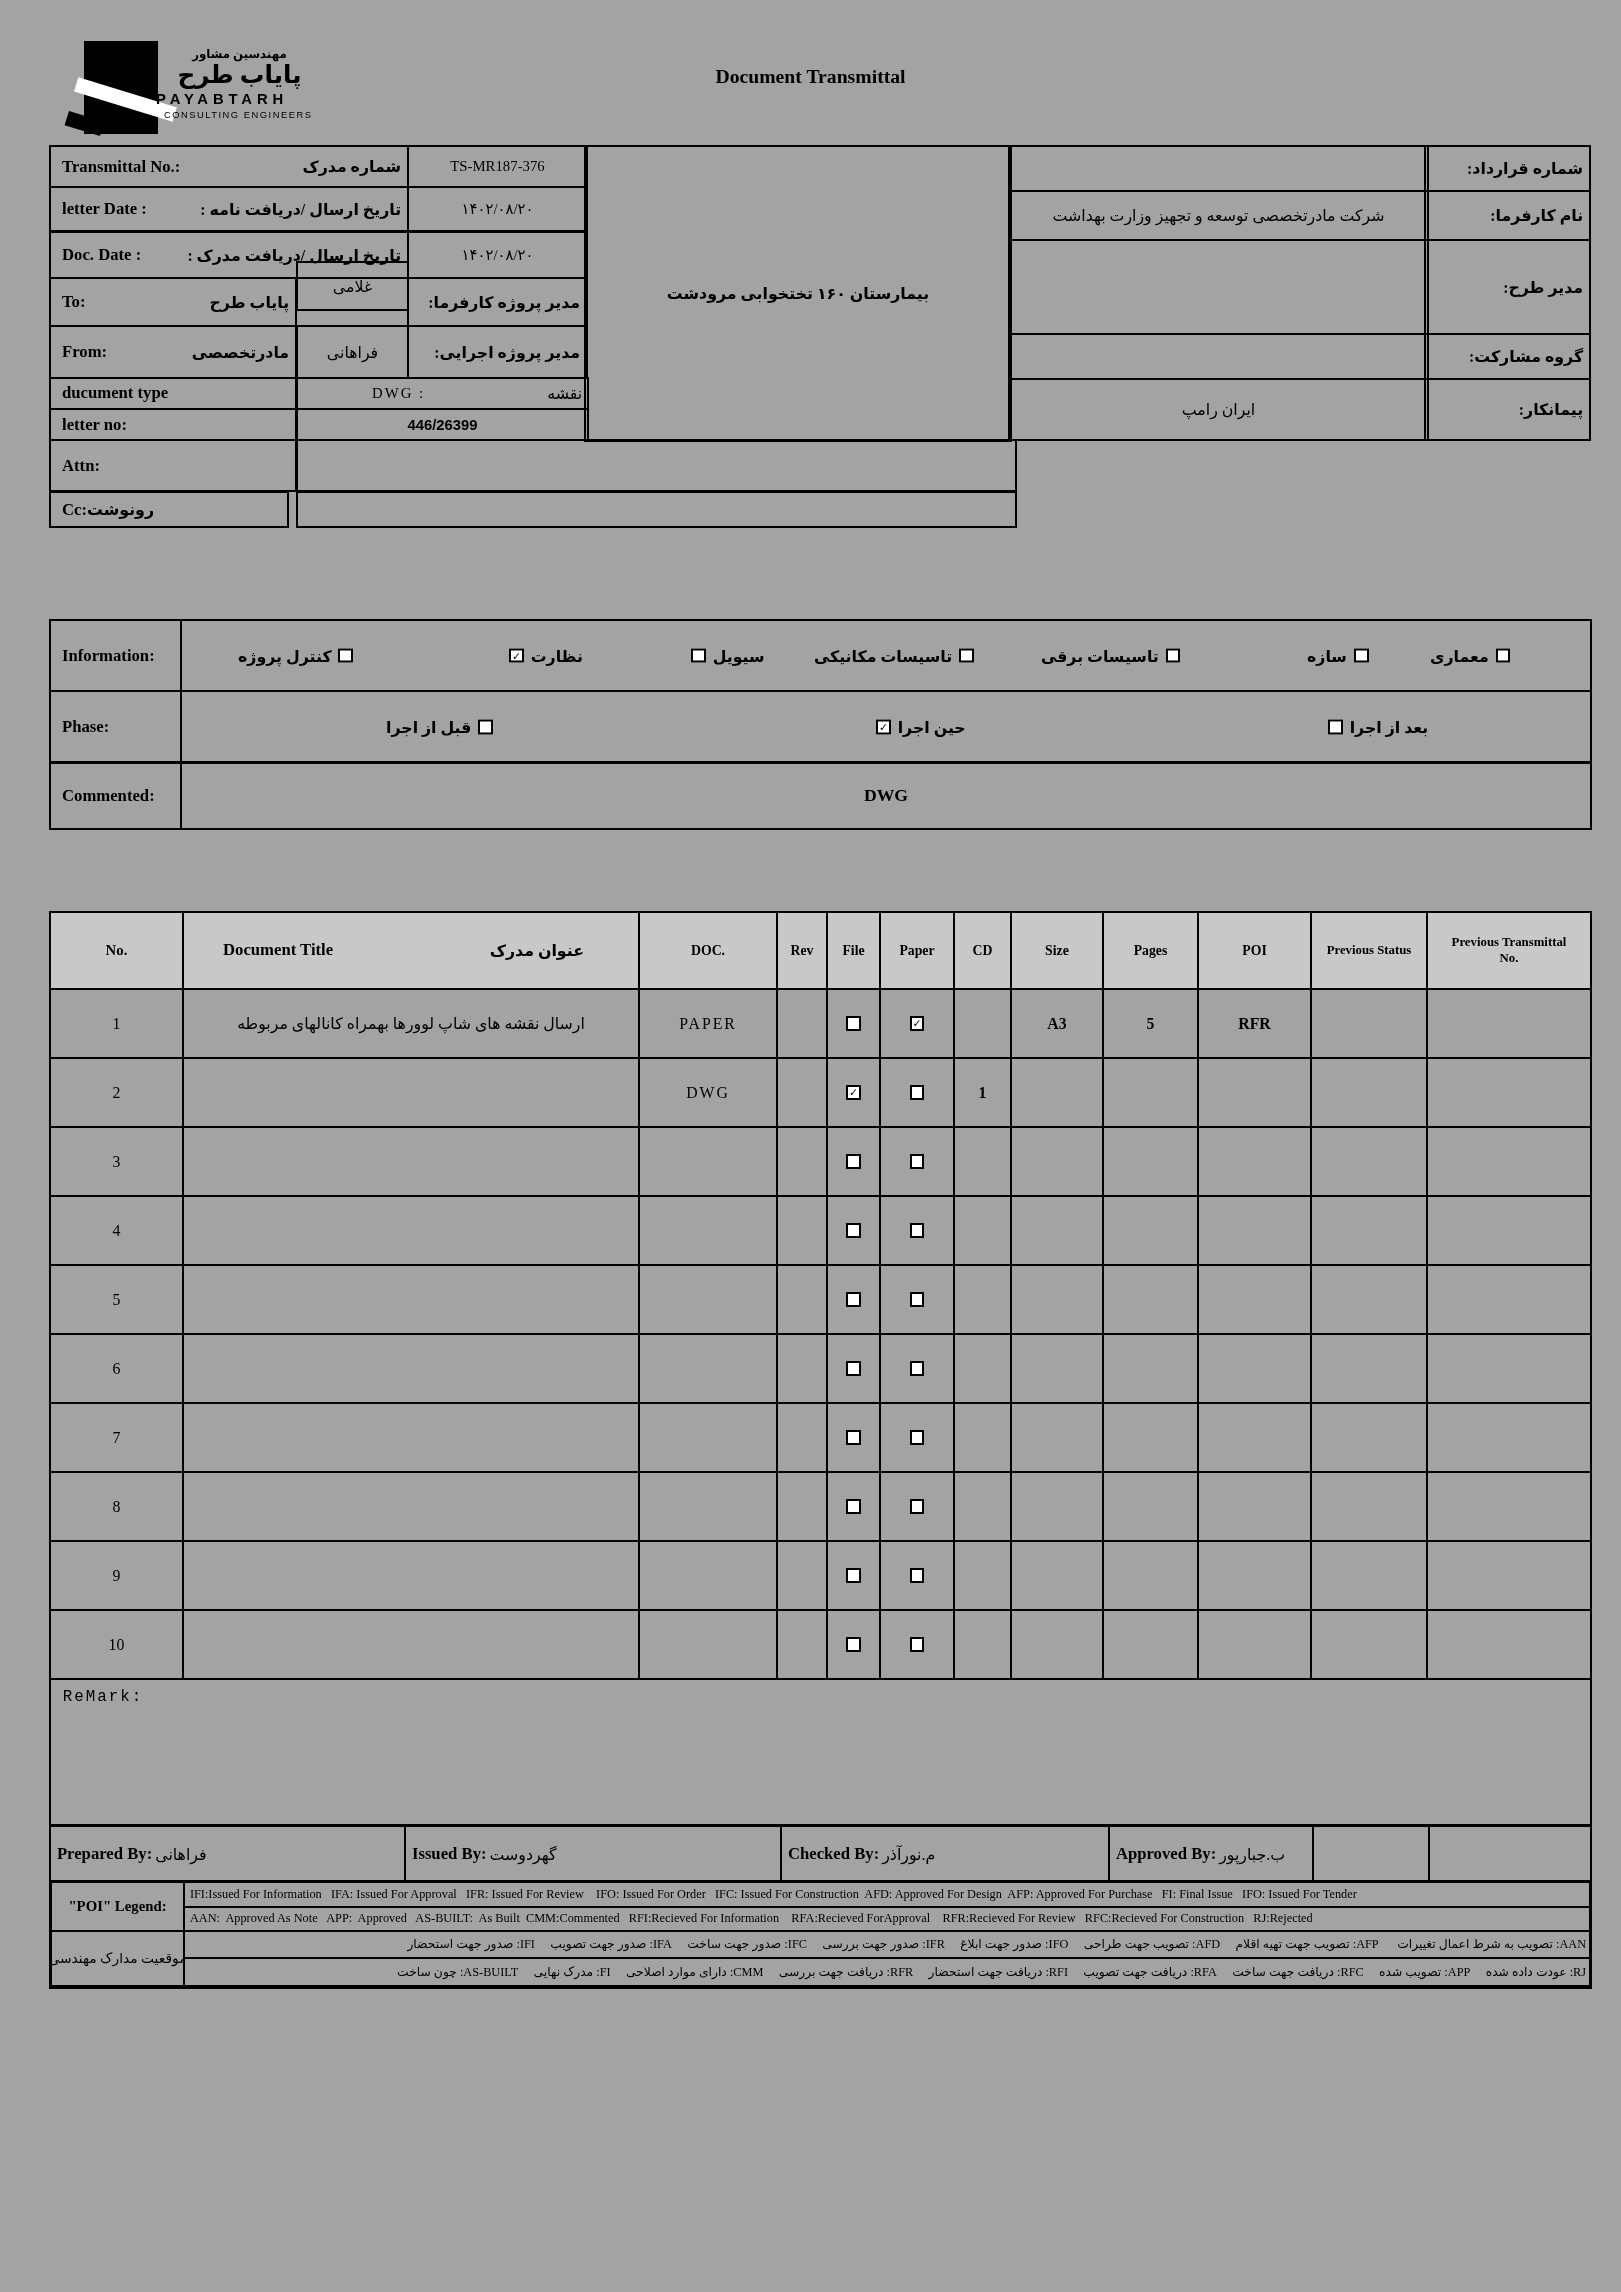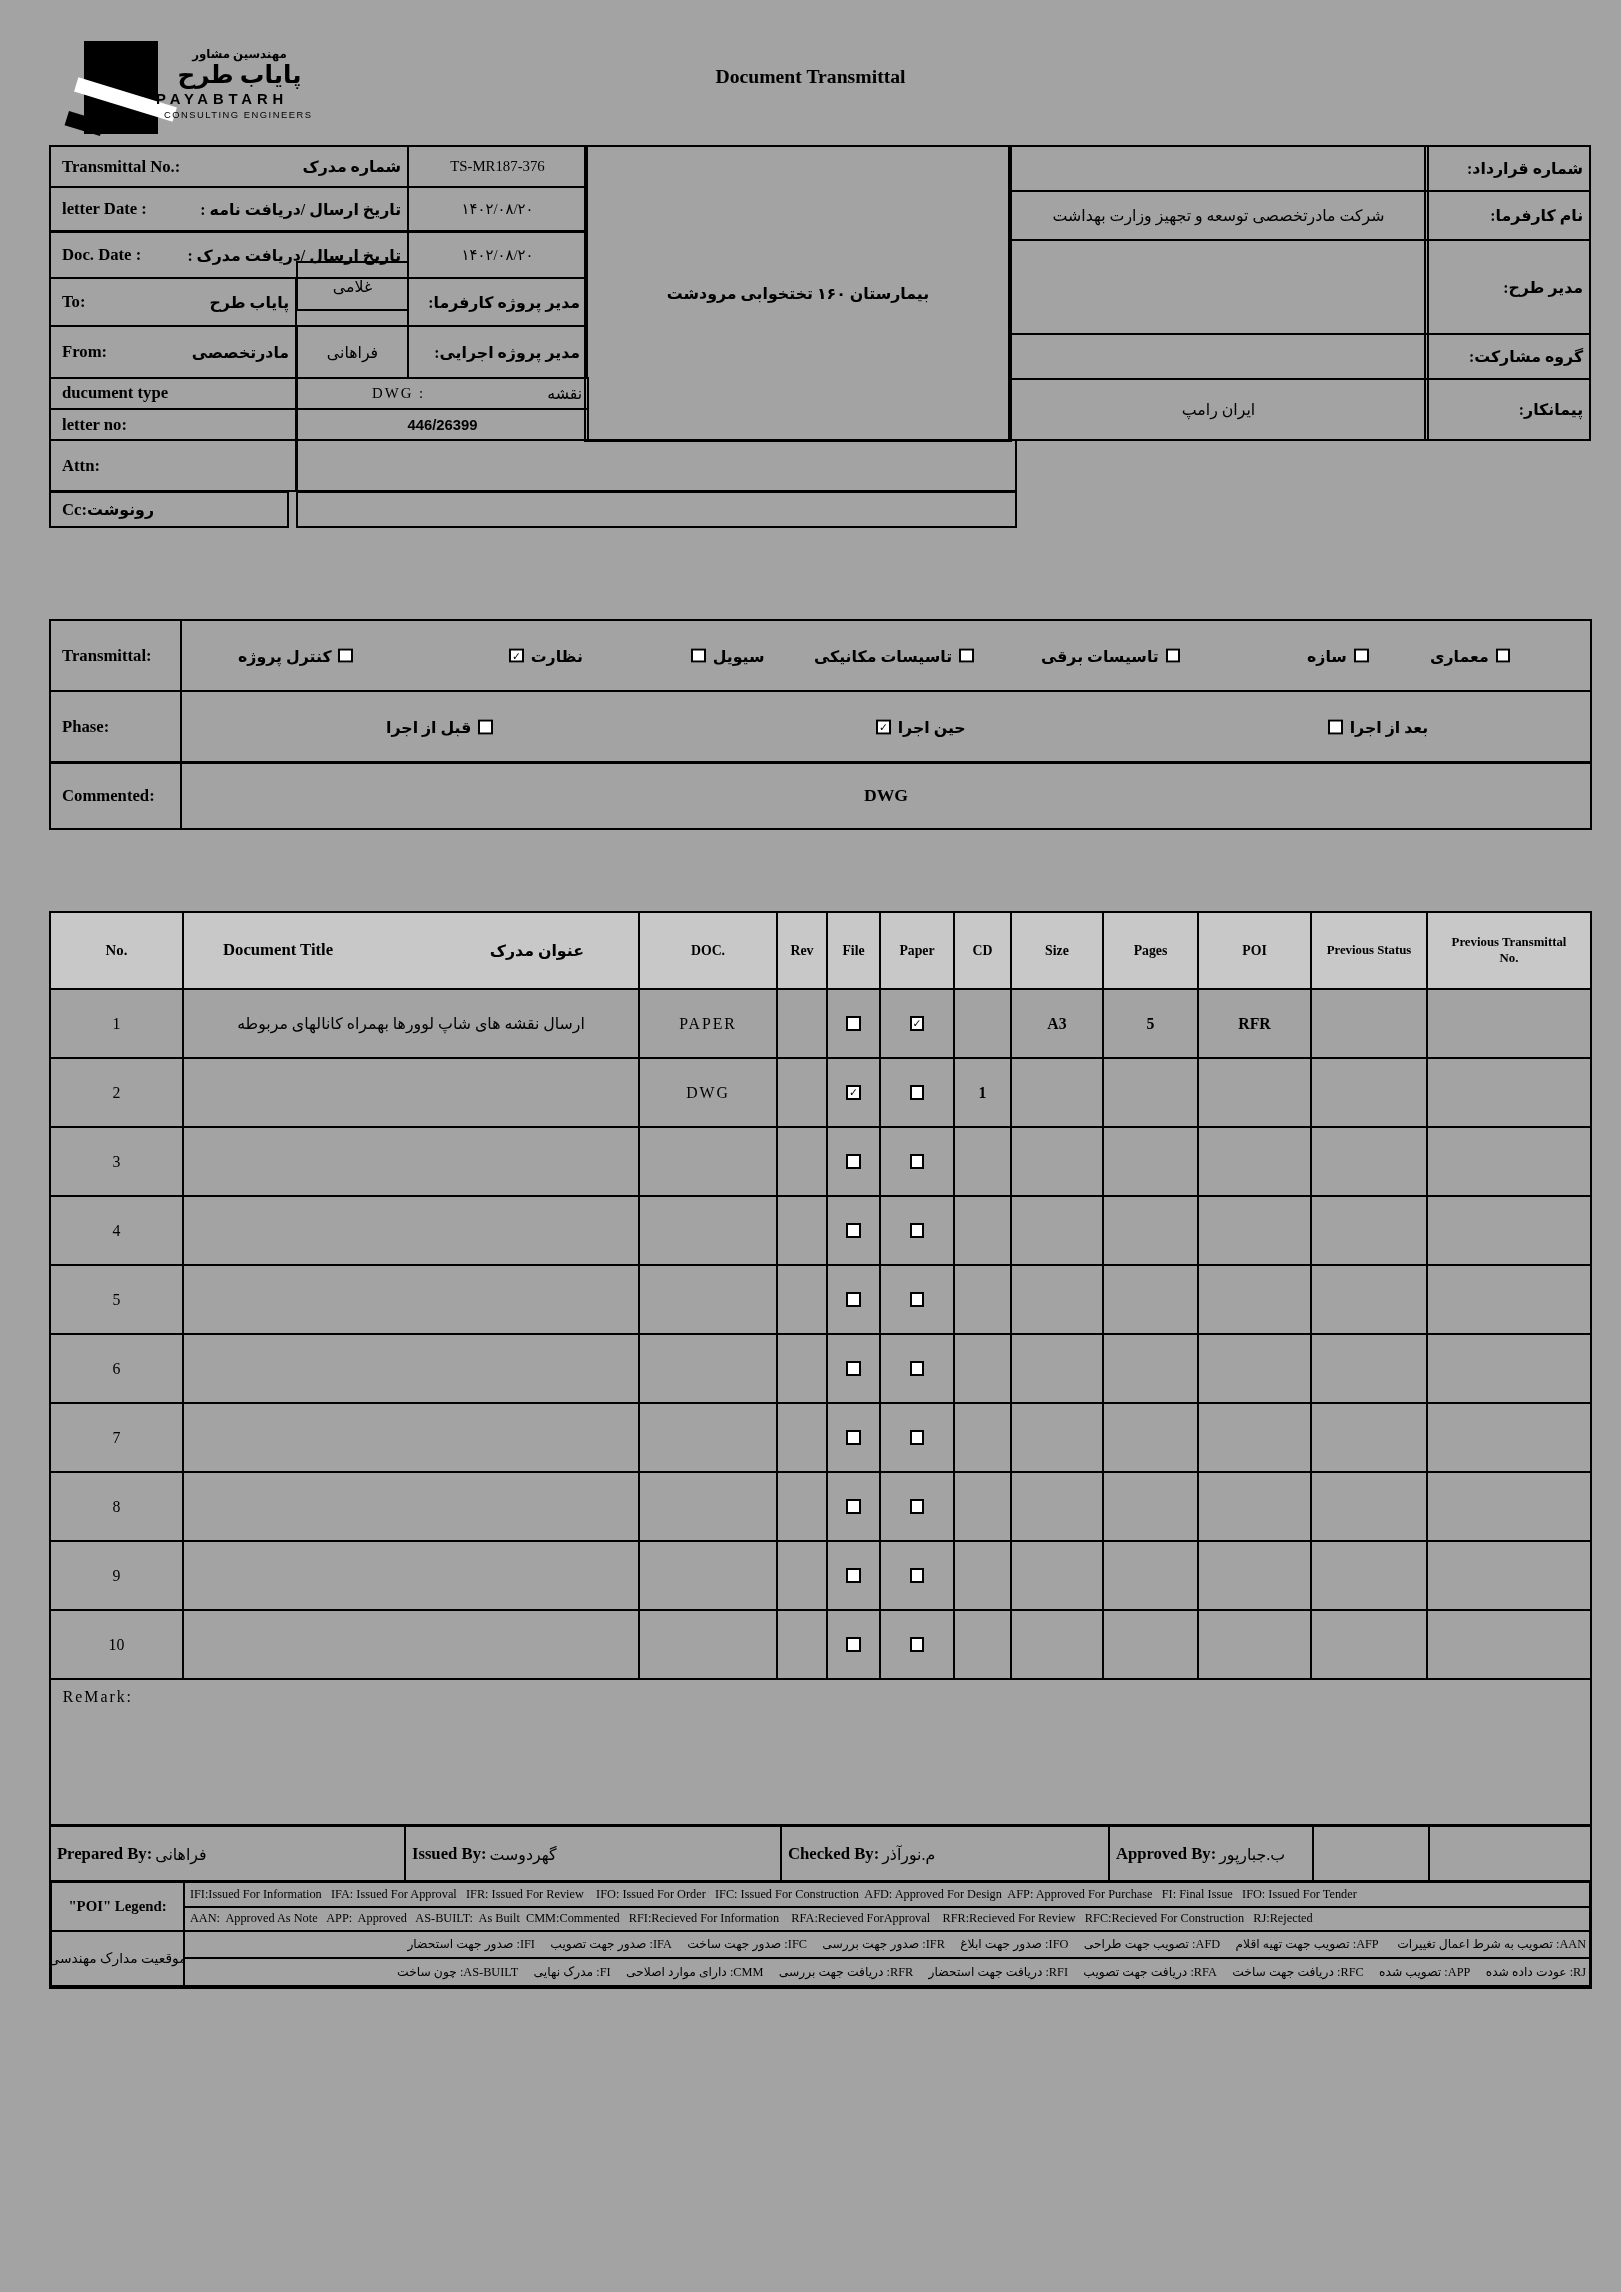--- a/index.html
+++ b/index.html
@@ -22,21 +22,21 @@
             display:grid;grid-template-columns:133px 456px 138px 50px 53px 74px 57px 92px 95px 113px 116px 162px;
             grid-template-rows:77px repeat(10,69px) 144px;}
   .tr{display:contents;}
   .th,.td{box-sizing:border-box;border-right:2px solid #000;border-bottom:2px solid #000;
           display:flex;align-items:center;justify-content:center;overflow:hidden;}
   .th{background:#c8c8c8;font-weight:bold;font-size:14.8px;text-align:center;line-height:1.25;}
   .th:nth-child(12n),.td:nth-child(12n){border-right:none;}
   .td{font-size:15.8px;}
   .sp{letter-spacing:2px;}
   .remark{grid-column:1/-1;border-right:none;border-bottom:none;align-items:flex-start;justify-content:flex-start;
-          font-size:15.8px;letter-spacing:2px;padding:7.9px 11.8px;box-sizing:border-box;}
+          font-size:15.8px;letter-spacing:2px;padding:7.9px 11.8px;box-sizing:border-box;font-family:Liberation Mono, monospace;}
   
   .sigrow{position:absolute;left:49px;top:1825px;width:1543px;height:58px;box-sizing:border-box;border:2px solid #000;
           display:grid;grid-template-columns:355px 376px 328px 204px 116px 160px;}
   .sig{box-sizing:border-box;border-right:2px solid #000;display:flex;align-items:center;padding-left:5.9px;gap:3px;overflow:hidden;}
   .sig:last-child{border-right:none;}
   
   .legend{position:absolute;left:49px;top:1880px;width:1543px;box-sizing:border-box;border:3px solid #000;border-bottom:4.9px solid #000;
           display:grid;grid-template-columns:133px 1406px;grid-template-rows:24.6px 24.6px 26.6px 26.6px;}
   .lg{box-sizing:border-box;border-right:2px solid #000;border-bottom:2px solid #000;display:flex;align-items:center;
       justify-content:center;text-align:center;overflow:hidden;}
@@ -138,21 +138,21 @@
   <div class="c" style="left:1008px;top:239px;width:421px;height:96px"></div>
   <div class="c fa" style="left:1424px;top:239px;width:167px;height:96px;justify-content:flex-start">مدیر طرح:</div>
 
   <div class="c" style="left:1008px;top:333px;width:421px;height:47px"></div>
   <div class="c fa" style="left:1424px;top:333px;width:167px;height:47px;justify-content:flex-start">گروه مشارکت:</div>
 
   <div class="c ctr fanb" style="left:1008px;top:378px;width:421px;height:63px">ایران رامپ</div>
   <div class="c fa" style="left:1424px;top:378px;width:167px;height:63px;justify-content:flex-start">پیمانکار:</div>
 
   <div class="c" style="left:49px;top:619px;width:133px;height:73px">
-    <span class="en">Transmittal:</span>
+    <span class="en">Information:</span>
   </div>
   <div class="c" style="left:180px;top:619px;width:1412px;height:73px">
     <span class="opt" style="left:56px">
       <span class="fanb">کنترل پروژه</span>
       <span class="cb"></span>
     </span>
     <span class="opt" style="left:327px">
       <span class="cb">✓</span>
       <span class="fanb">نظارت</span>
     </span>

